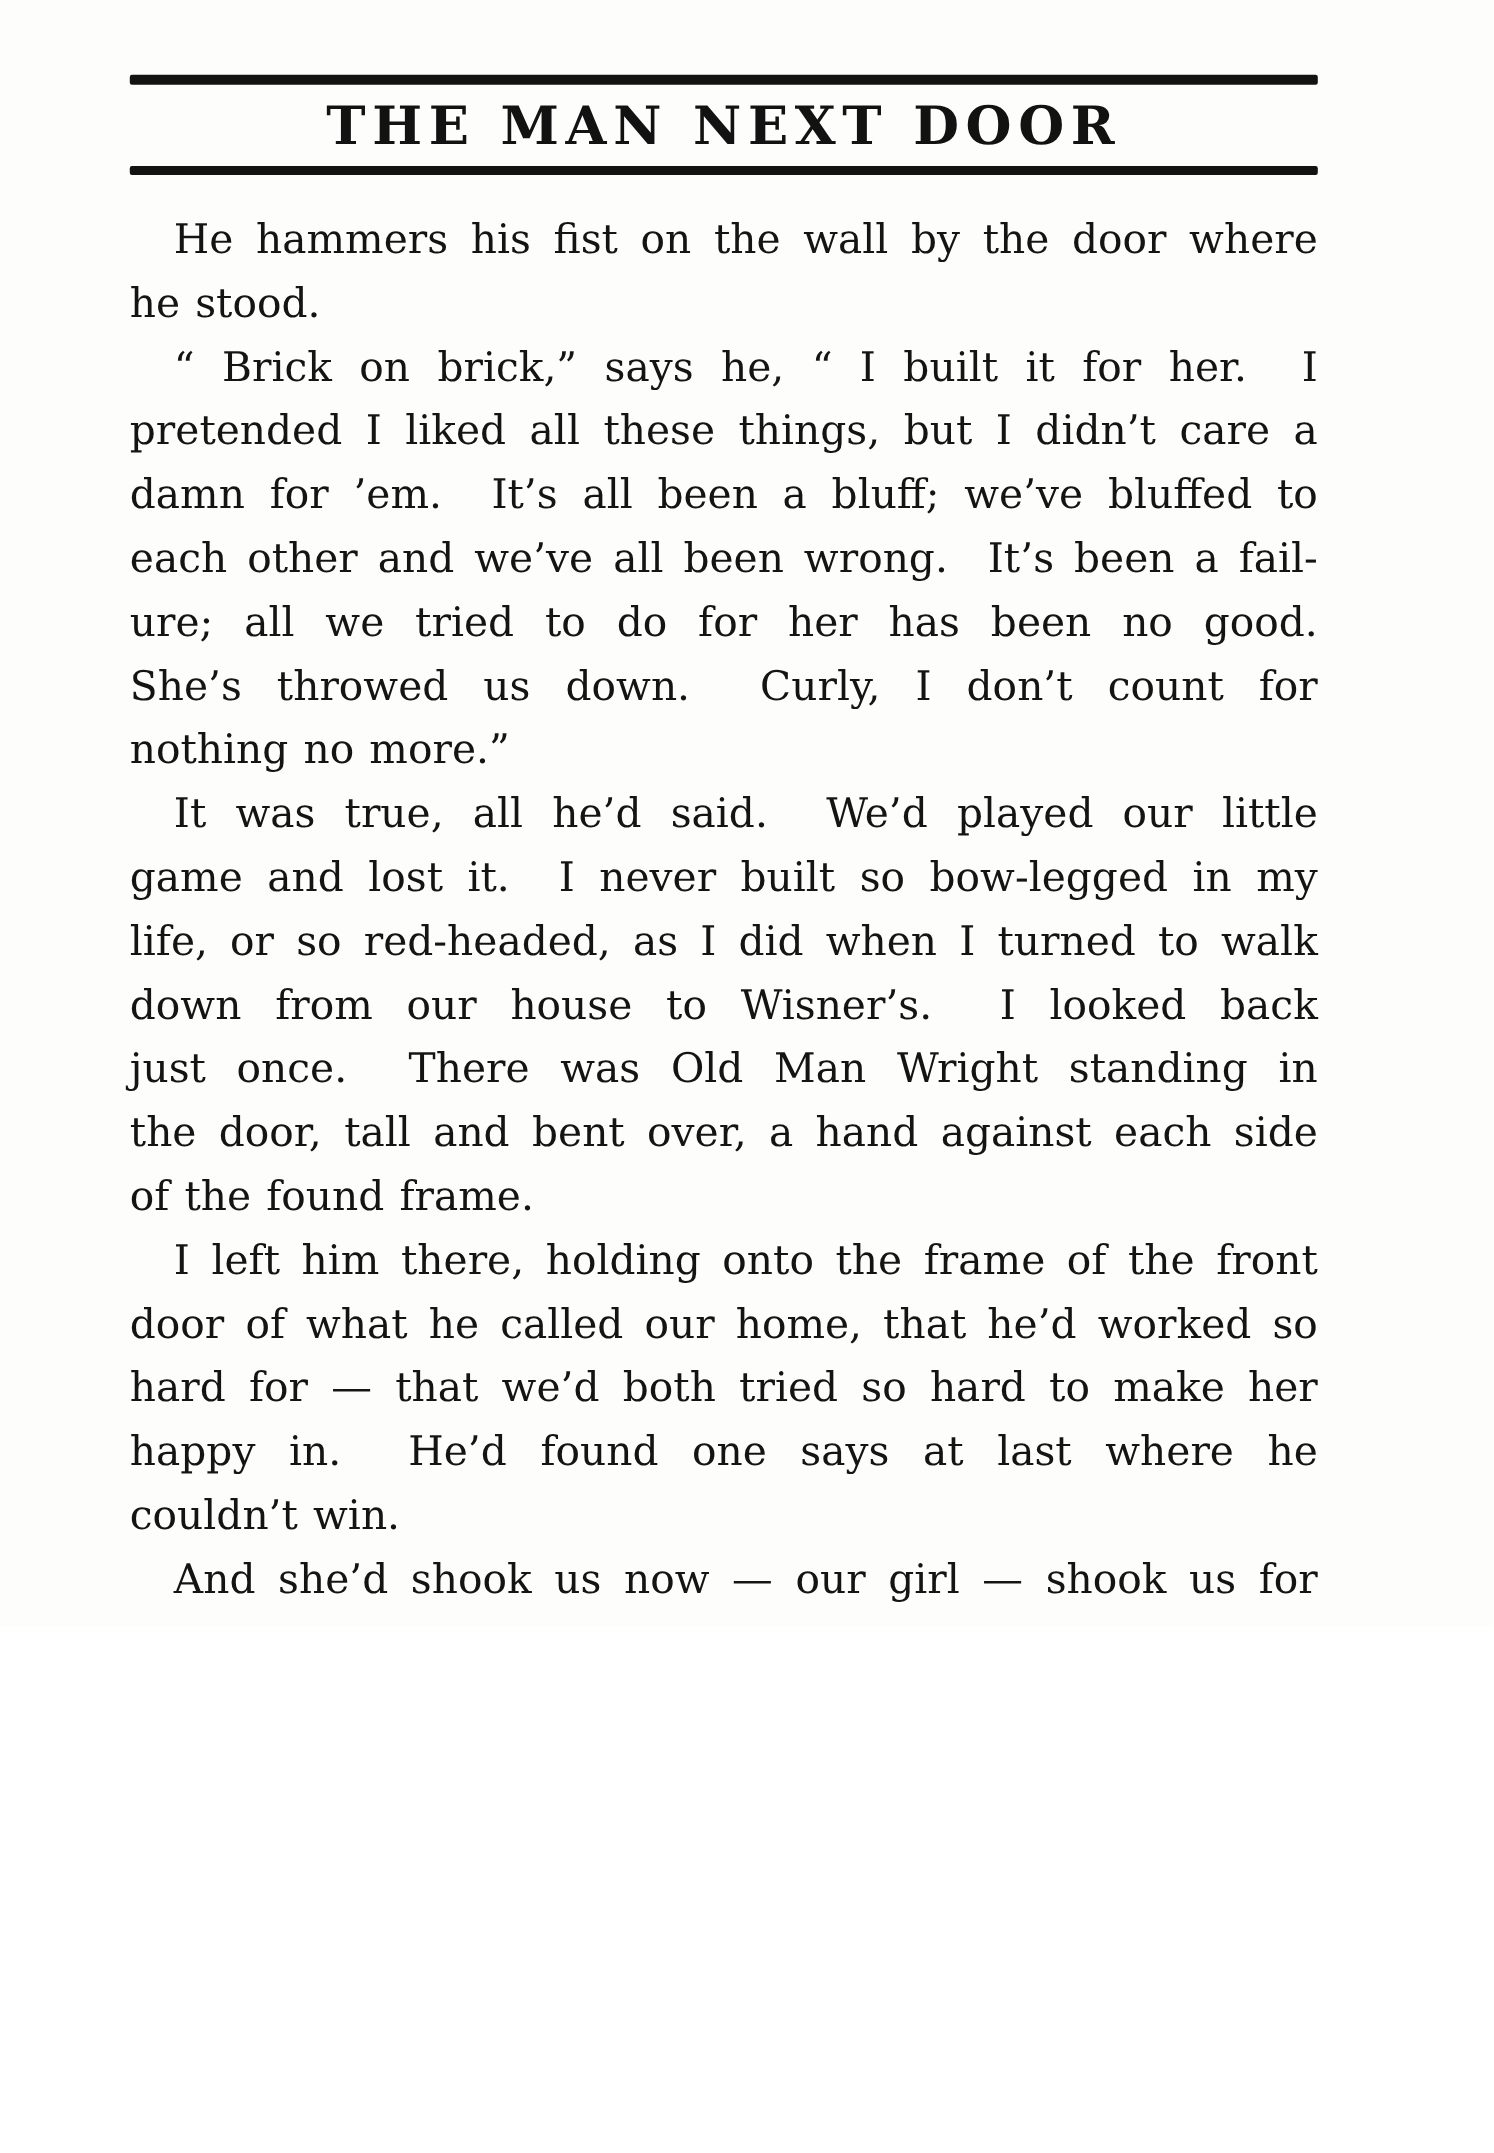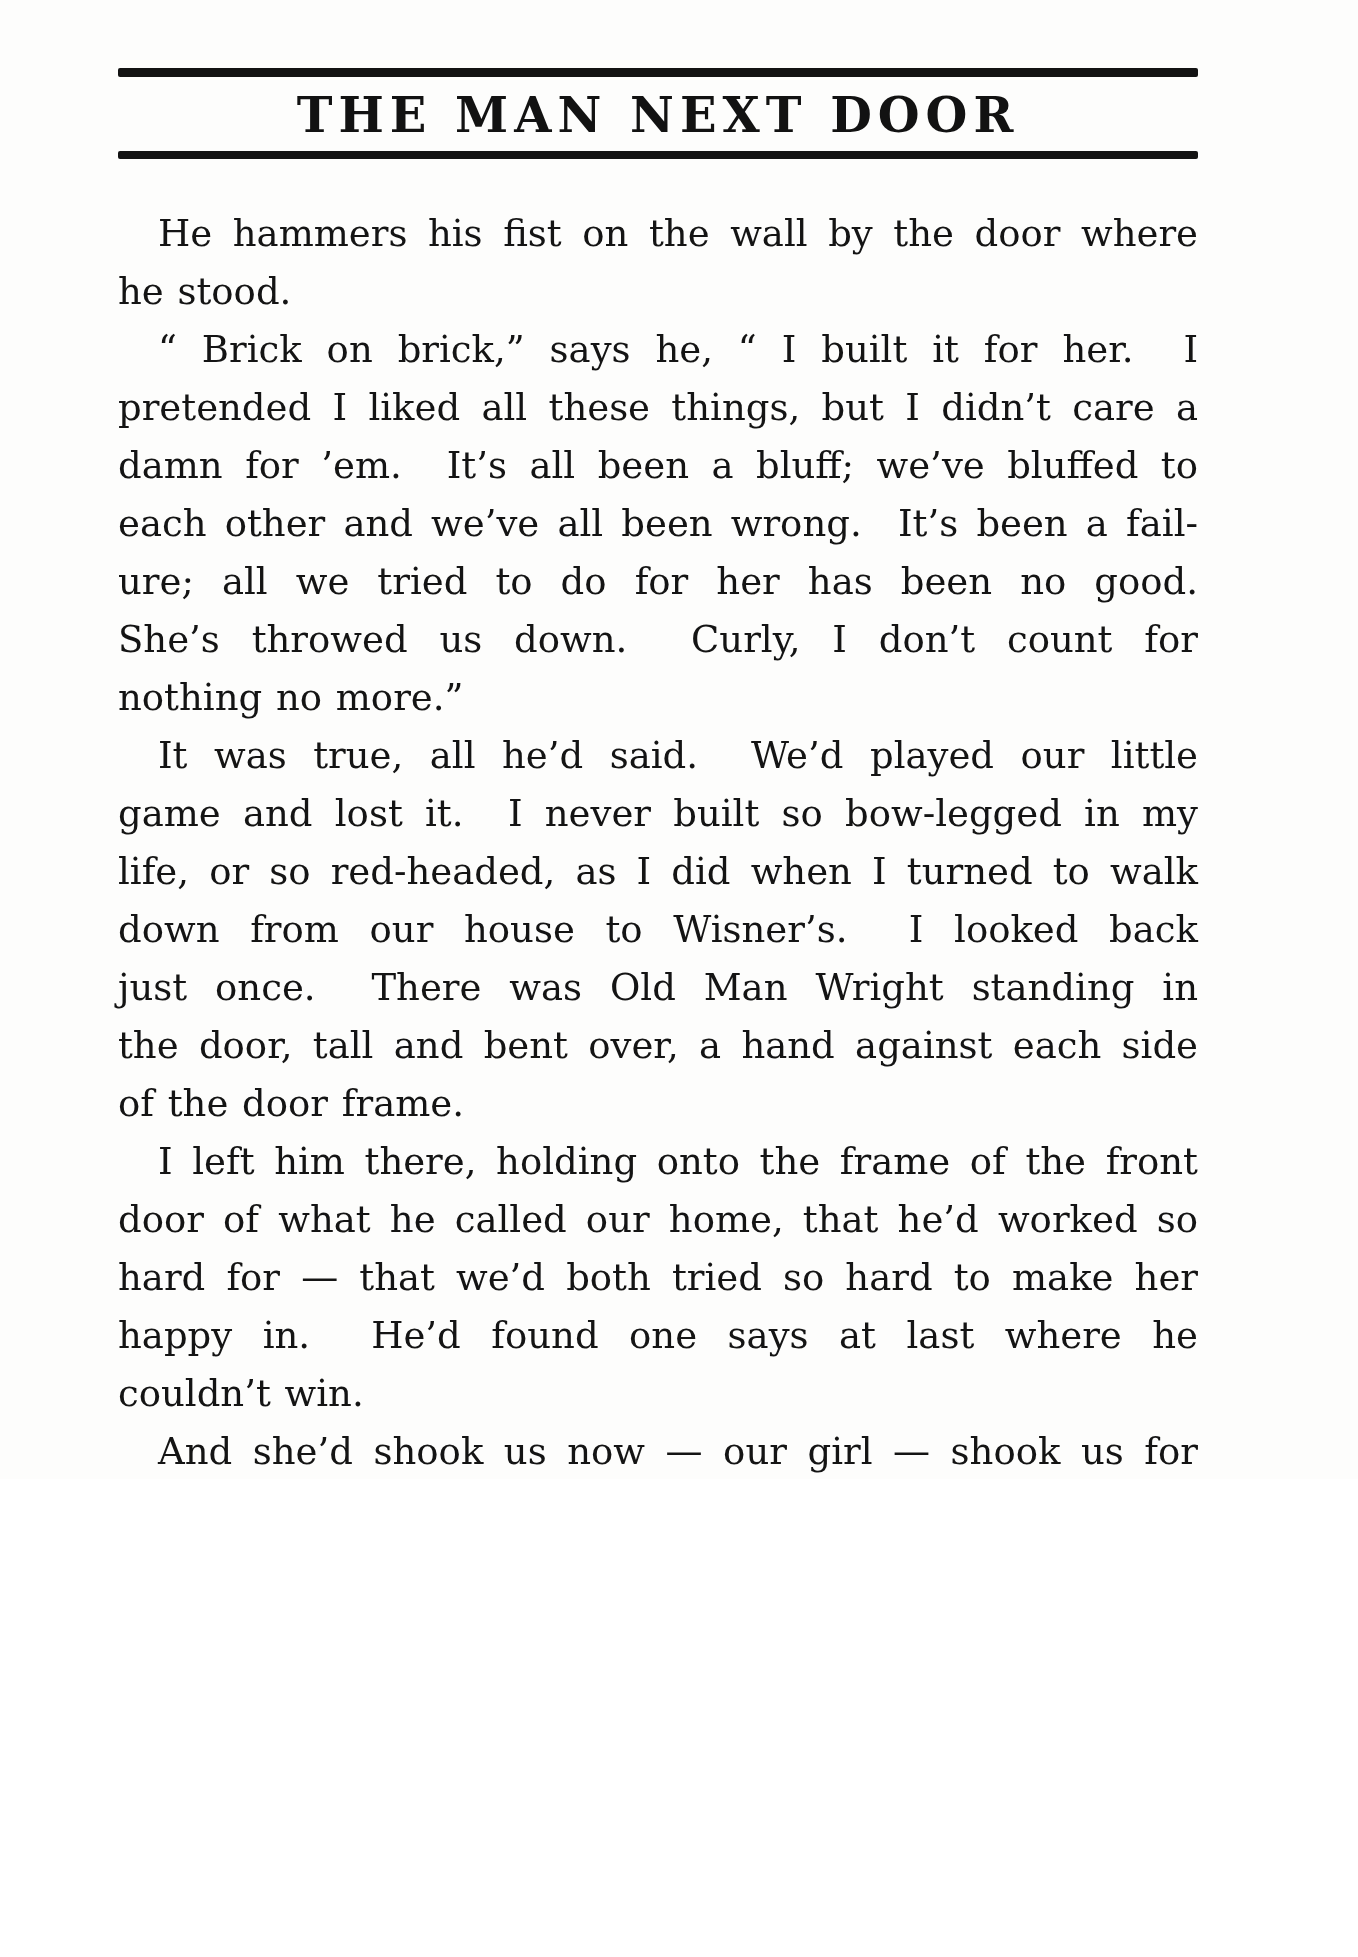--- a/index.html
+++ b/index.html
@@ -38,21 +38,21 @@
     text-align: center;
     font-weight: bold;
     font-size: 48px;
     line-height: 58px;
     letter-spacing: 6px;
     padding: 9px 0 7px 0;
     color: #121212;
     white-space: nowrap;
   }
   .page-body {
-    margin-top: 46px;
+    margin-top: 30px;
     font-size: 37px;
     line-height: 58px;
   }
   .para { margin: 0; }
   .line {
     white-space: pre-wrap;
     text-align: justify;
     text-align-last: justify;
     word-spacing: 2px;
   }
@@ -84,21 +84,21 @@
           <div class="line">She’s throwed us down.  Curly, I don’t count for</div>
           <div class="line last">nothing no more.”</div>
         </div>
         <div class="para">
           <div class="line first">It was true, all he’d said.  We’d played our little</div>
           <div class="line">game and lost it.  I never built so bow-legged in my</div>
           <div class="line">life, or so red-headed, as I did when I turned to walk</div>
           <div class="line">down from our house to Wisner’s.  I looked back</div>
           <div class="line">just once.  There was Old Man Wright standing in</div>
           <div class="line">the door, tall and bent over, a hand against each side</div>
-          <div class="line last">of the door frame.</div>
+          <div class="line last">of the found frame.</div>
         </div>
         <div class="para">
           <div class="line first">I left him there, holding onto the frame of the front</div>
           <div class="line">door of what he called our home, that he’d worked so</div>
           <div class="line">hard for — that we’d both tried so hard to make her</div>
           <div class="line">happy in.  He’d found one says at last where he</div>
           <div class="line last">couldn’t win.</div>
         </div>
         <div class="para">
           <div class="line first">And she’d shook us now — our girl — shook us for</div>

